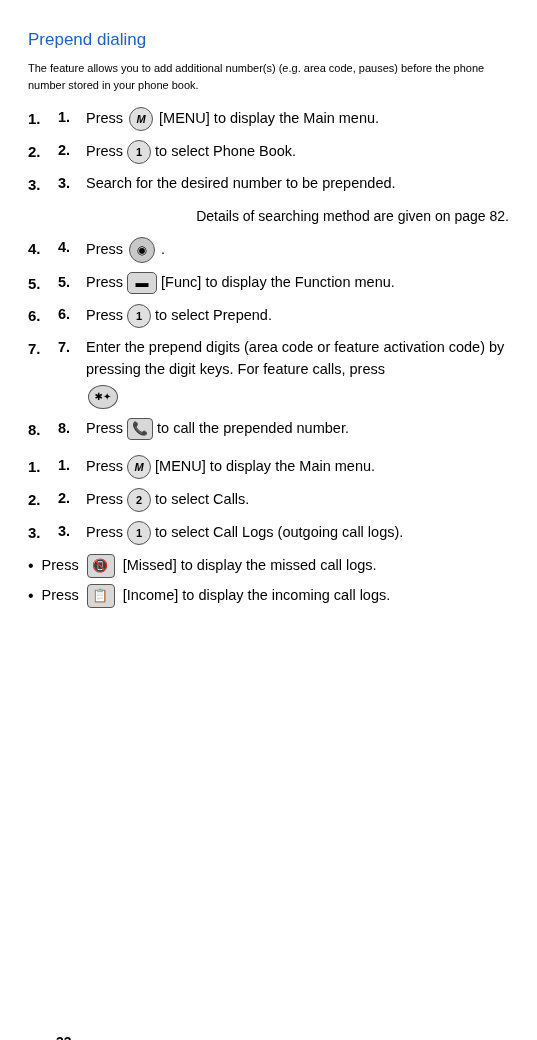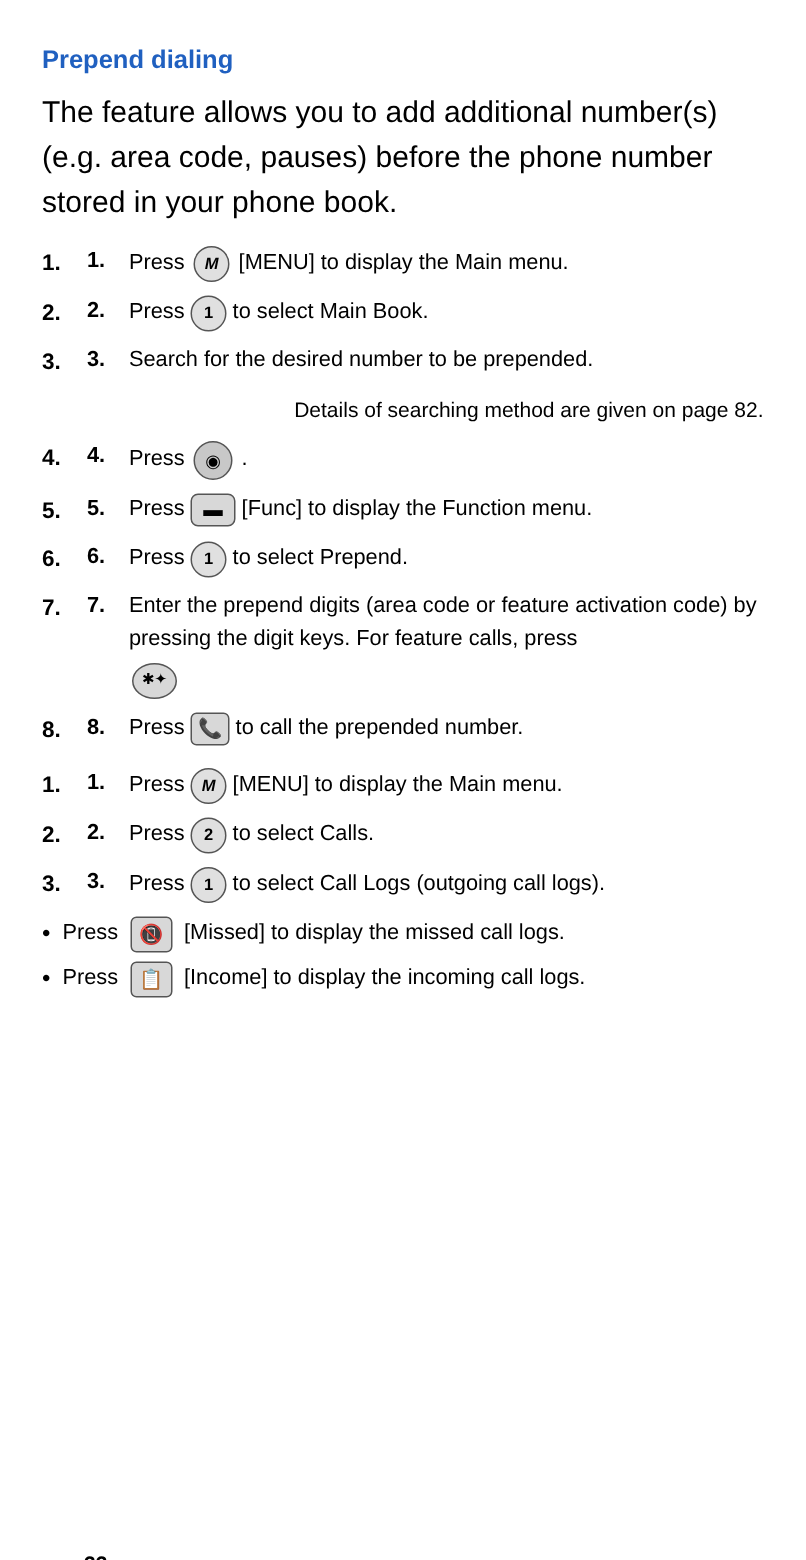--- a/index.html
+++ b/index.html
@@ -7,26 +7,26 @@
       width: 537px;
       min-height: 1040px;
       background: #fff;
       font-family: Arial, Helvetica, sans-serif;
       font-size: 15px;
       color: #000;
       padding: 30px 28px 30px 28px;
     }
     h1 {
       font-size: 17px;
-      font-weight: bold;
+      font-weight: normal;
       color: #2060c0;
       margin-bottom: 10px;
     }
     p.intro {
-      font-size: 20px;
+      font-size: 11px;
       line-height: 1.5;
       margin-bottom: 14px;
     }
     ol {
       margin-left: 0;
       padding-left: 0;
       list-style: none;
       counter-reset: steps;
     }
     ol > li {
@@ -146,21 +146,21 @@
         <span class="icon icon-menu" style="display:inline-flex;align-items:center;justify-content:center;width:24px;height:24px;border-radius:50%;background:#e0e0e0;border:1.5px solid #555;font-size:11px;font-weight:bold;font-style:italic;">M</span>
         <span>[MENU] to display the Main menu.</span>
       </div>
     </li>
 
     <li>
       <span style="font-weight: bold; min-width: 22px; margin-right: 6px;">2.</span>
       <div class="step-content">
         <span>Press</span>
         <span class="icon-num" style="display:inline-flex;align-items:center;justify-content:center;width:24px;height:24px;border-radius:50%;background:#e0e0e0;border:1.5px solid #555;font-size:11px;font-weight:bold;">1</span>
-        <span>to select Main Book.</span>
+        <span>to select Phone Book.</span>
       </div>
     </li>
 
     <li>
       <span style="font-weight: bold; min-width: 22px; margin-right: 6px;">3.</span>
       <div class="step-content">
         <span>Search for the desired number to be prepended.</span>
       </div>
     </li>
   </ol>

